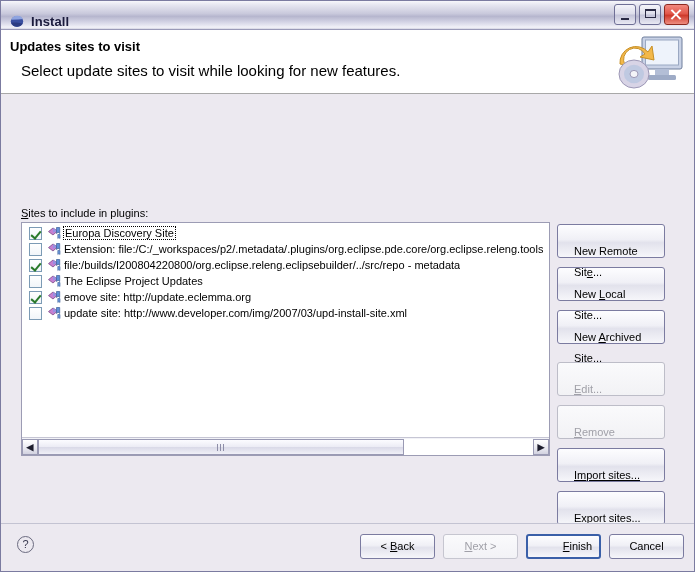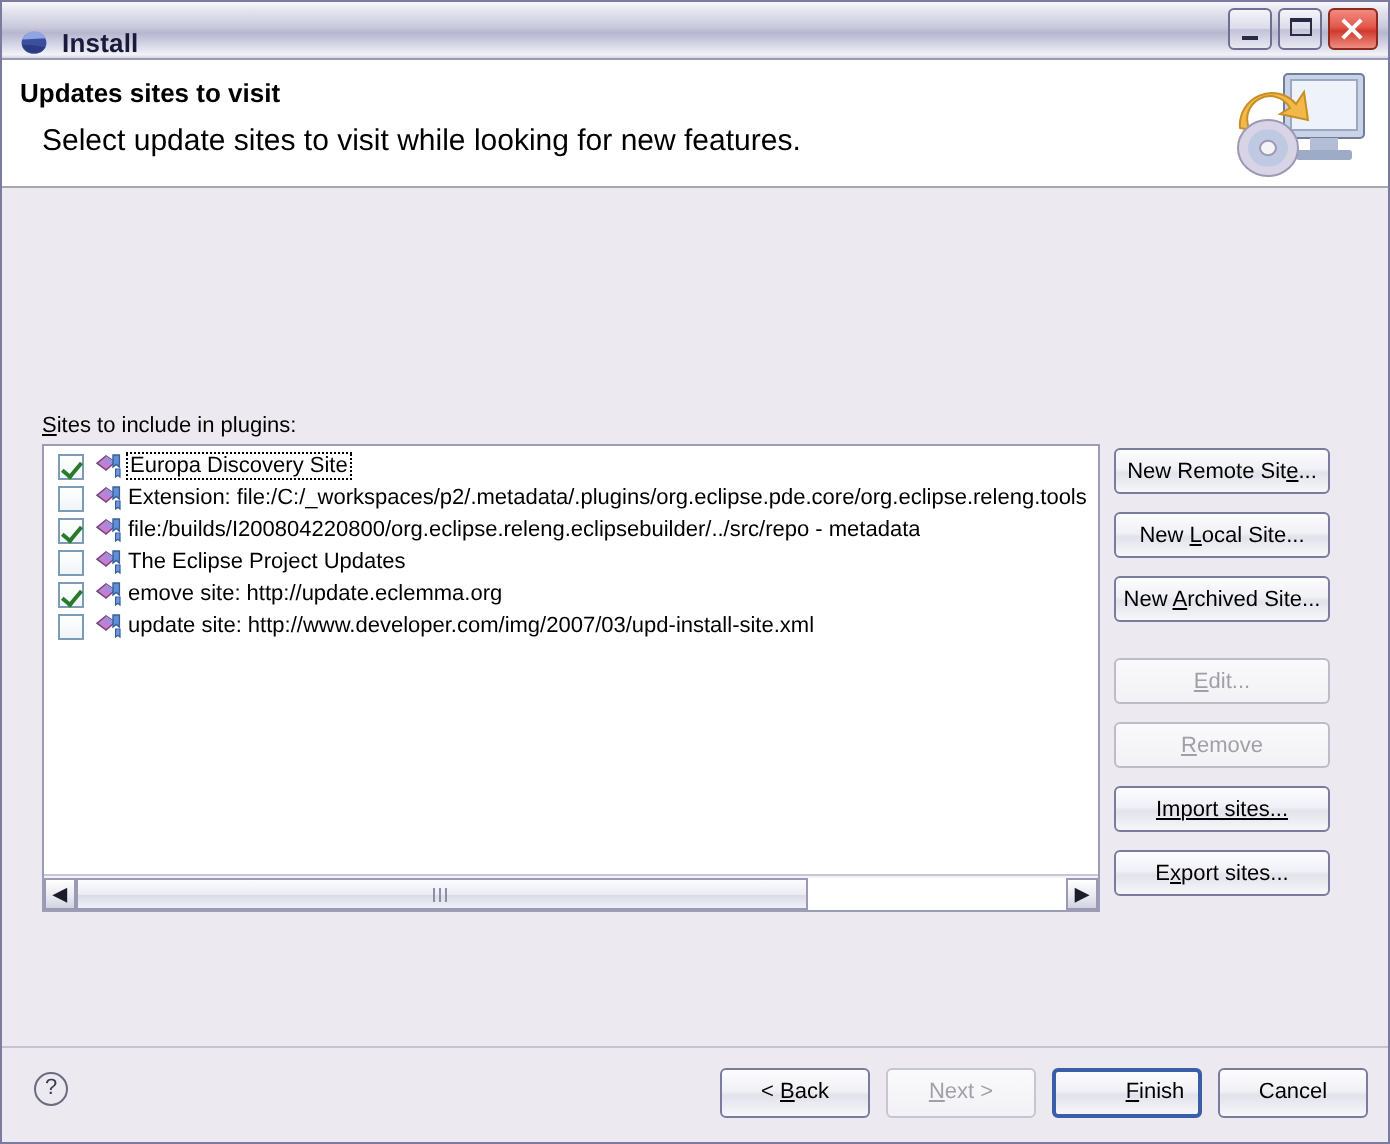--- a/index.html
+++ b/index.html
@@ -265,24 +265,24 @@
     display: block;
     width: 108px;
     height: 23px;
     box-sizing: border-box;
     background: linear-gradient(to bottom, #fdfdff 0%, #f0f0f6 45%, #e2e2ec 55%, #f6f6fa 100%);
     border: 1px solid #7b7ba0;
     border-radius: 3px;
     font-family: "Liberation Sans", sans-serif;
     font-size: 11px;
     color: #000000;
-    text-align: center;
+    text-align: left;
     line-height: 21px;
     margin-bottom: 9px;
-    padding: 1px;
+    padding: 16px;
     cursor: default;
   }
   .btn.disabled {
     color: #a0a0a8;
     border-color: #bdbdc8;
     background: linear-gradient(to bottom, #fafafc 0%, #f2f2f5 100%);
   }
   .gap-top { margin-top: 18px; }
   .gap-top2 { margin-top: 3px; text-decoration: underline; }
 

